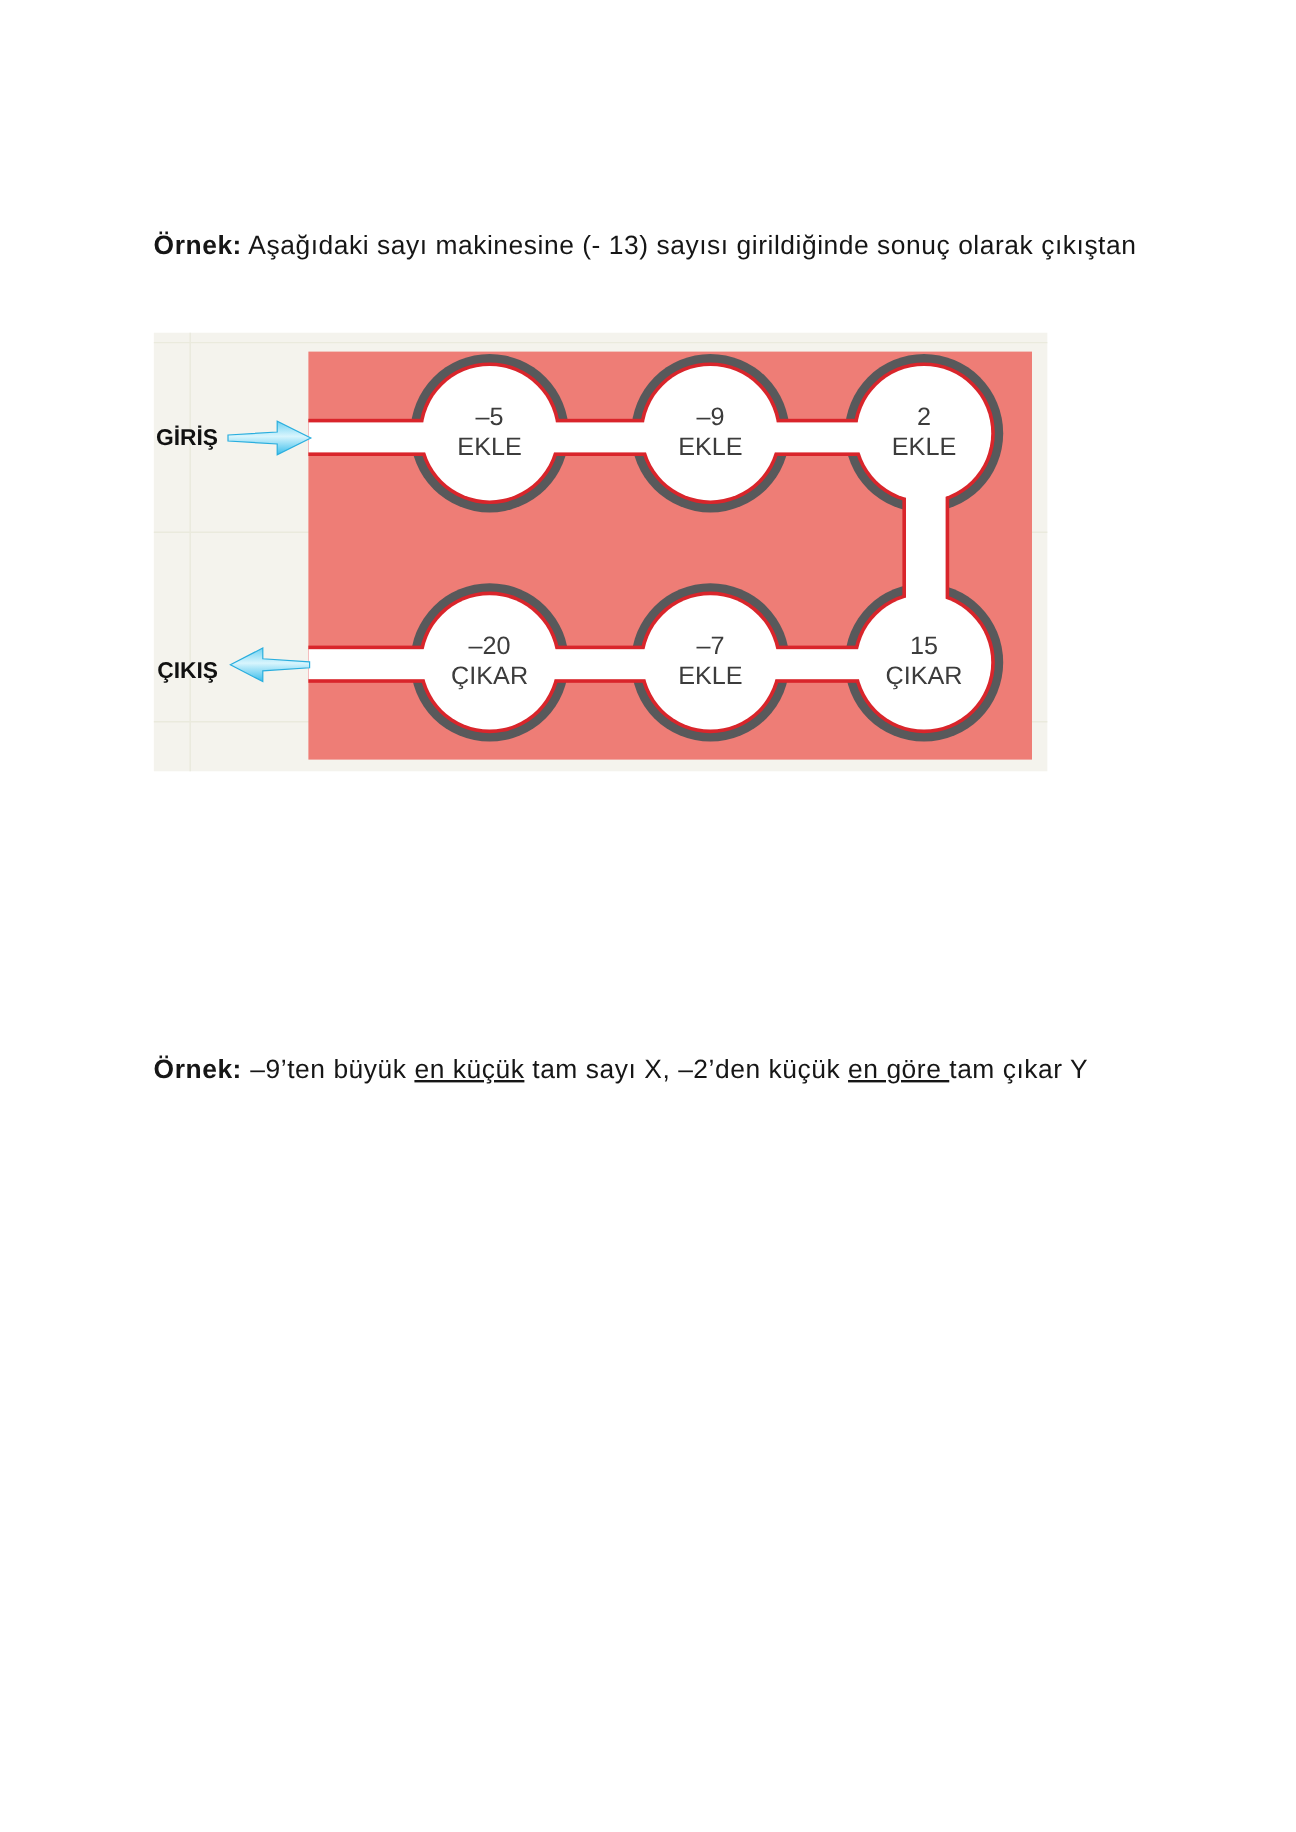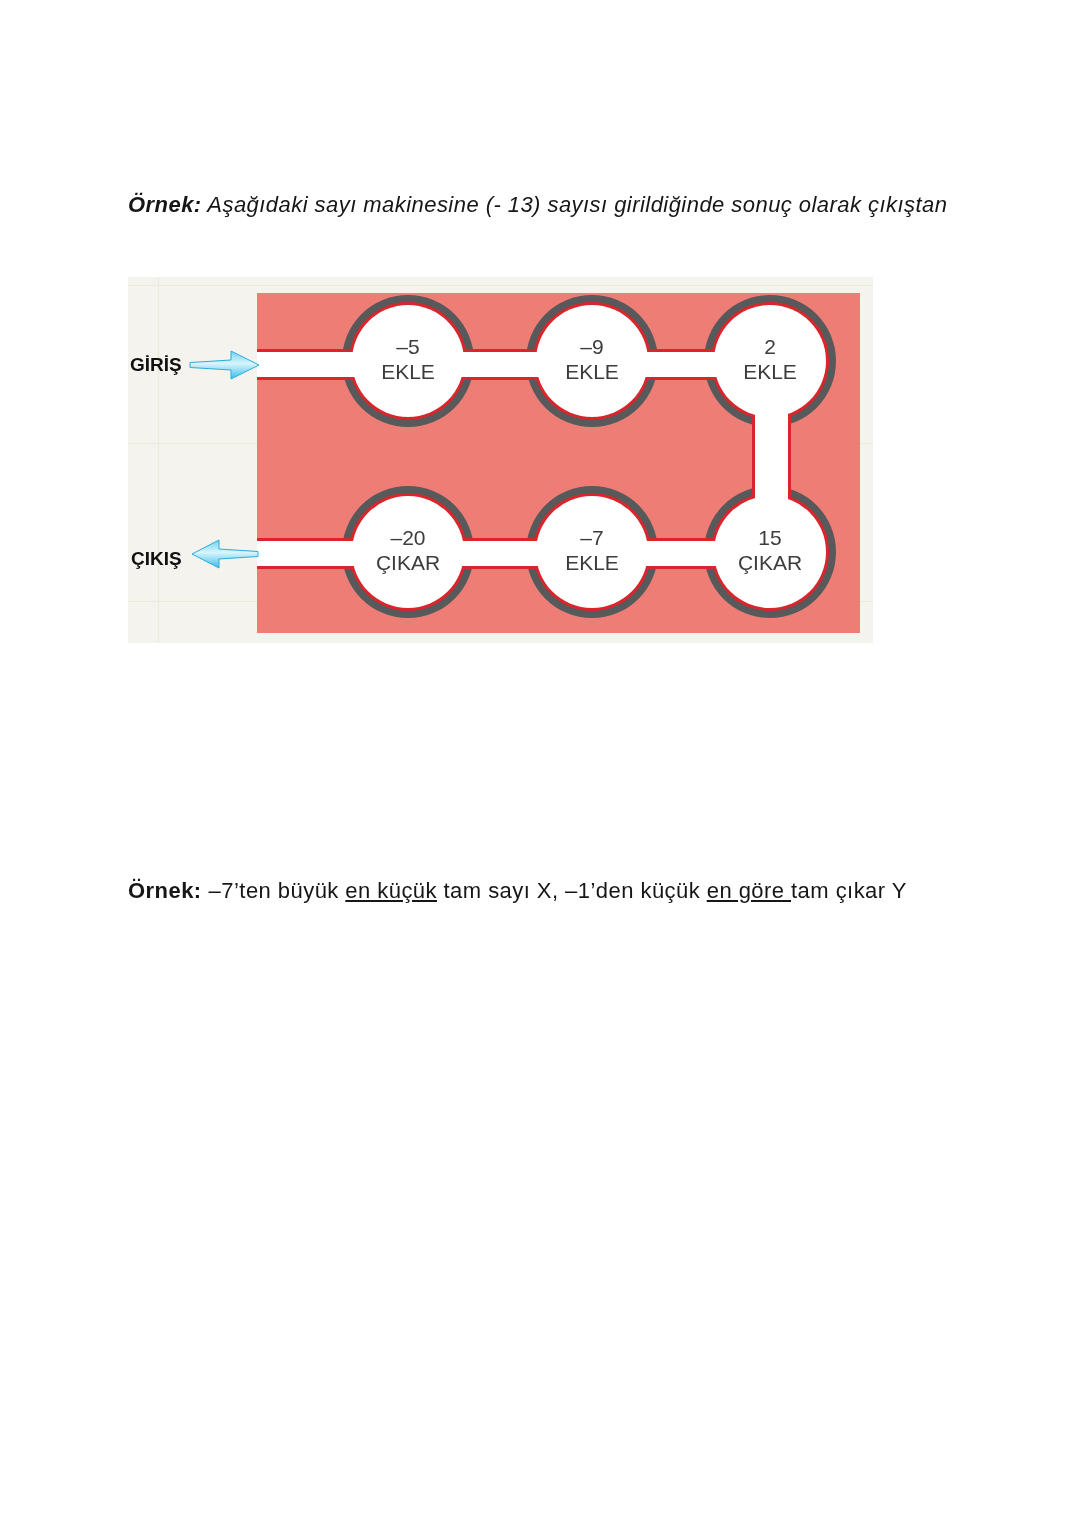--- a/index.html
+++ b/index.html
@@ -2,21 +2,21 @@
 <html><head>
 <meta charset="utf-8">
 <style>
   html,body{margin:0;padding:0;background:#fff;}
   .page{position:relative;width:1080px;height:1527px;background:#ffffff;overflow:hidden;
         font-family:"Liberation Sans",sans-serif;color:#161616;}
   .para{position:absolute;left:128px;width:890px;font-size:22px;line-height:32px;
         letter-spacing:0.45px;}
   .para .bold{font-weight:bold;}
   .para .ul{text-decoration:underline;}
-  #para1{top:189px;font-style:italic;}
+  #para1{top:189px;}
   #para2{top:875px;}
   #para2 .bold{margin-right:7px;}
   svg text{font-family:"Liberation Sans",sans-serif;letter-spacing:0;}
 </style>
 </head>
 <body>
 
 <div class="page">
 
   <div class="para" id="para1">
@@ -97,16 +97,16 @@
     </g>
 
     <text x="2" y="94" font-size="19" font-weight="bold" fill="#111111">GİRİŞ</text>
     <polygon points="62,85.5 103,83 103,74 131,88 103,102 103,93 62,90.5" fill="url(#arrowGrad)" stroke="#2aaede" stroke-width="1"></polygon>
 
     <text x="3" y="288" font-size="19" font-weight="bold" fill="#111111">ÇIKIŞ</text>
     <polygon points="130,274.5 91,272 91,263 64,277 91,291 91,282 130,279.5" fill="url(#arrowGrad)" stroke="#2aaede" stroke-width="1"></polygon>
   </svg>
 
   <div class="para" id="para2">
-      <div><span class="bold">Örnek:</span><span>–7’ten büyük </span><span class="ul">en küçük</span><span> tam sayı X, –1’den küçük </span><span class="ul">en göre </span><span>tam çıkar Y</span></div>
+      <div><span class="bold">Örnek:</span><span>–9’ten büyük </span><span class="ul">en küçük</span><span> tam sayı X, –2’den küçük </span><span class="ul">en göre </span><span>tam çıkar Y</span></div>
     </div>
 
 </div>
 
 </body></html>

